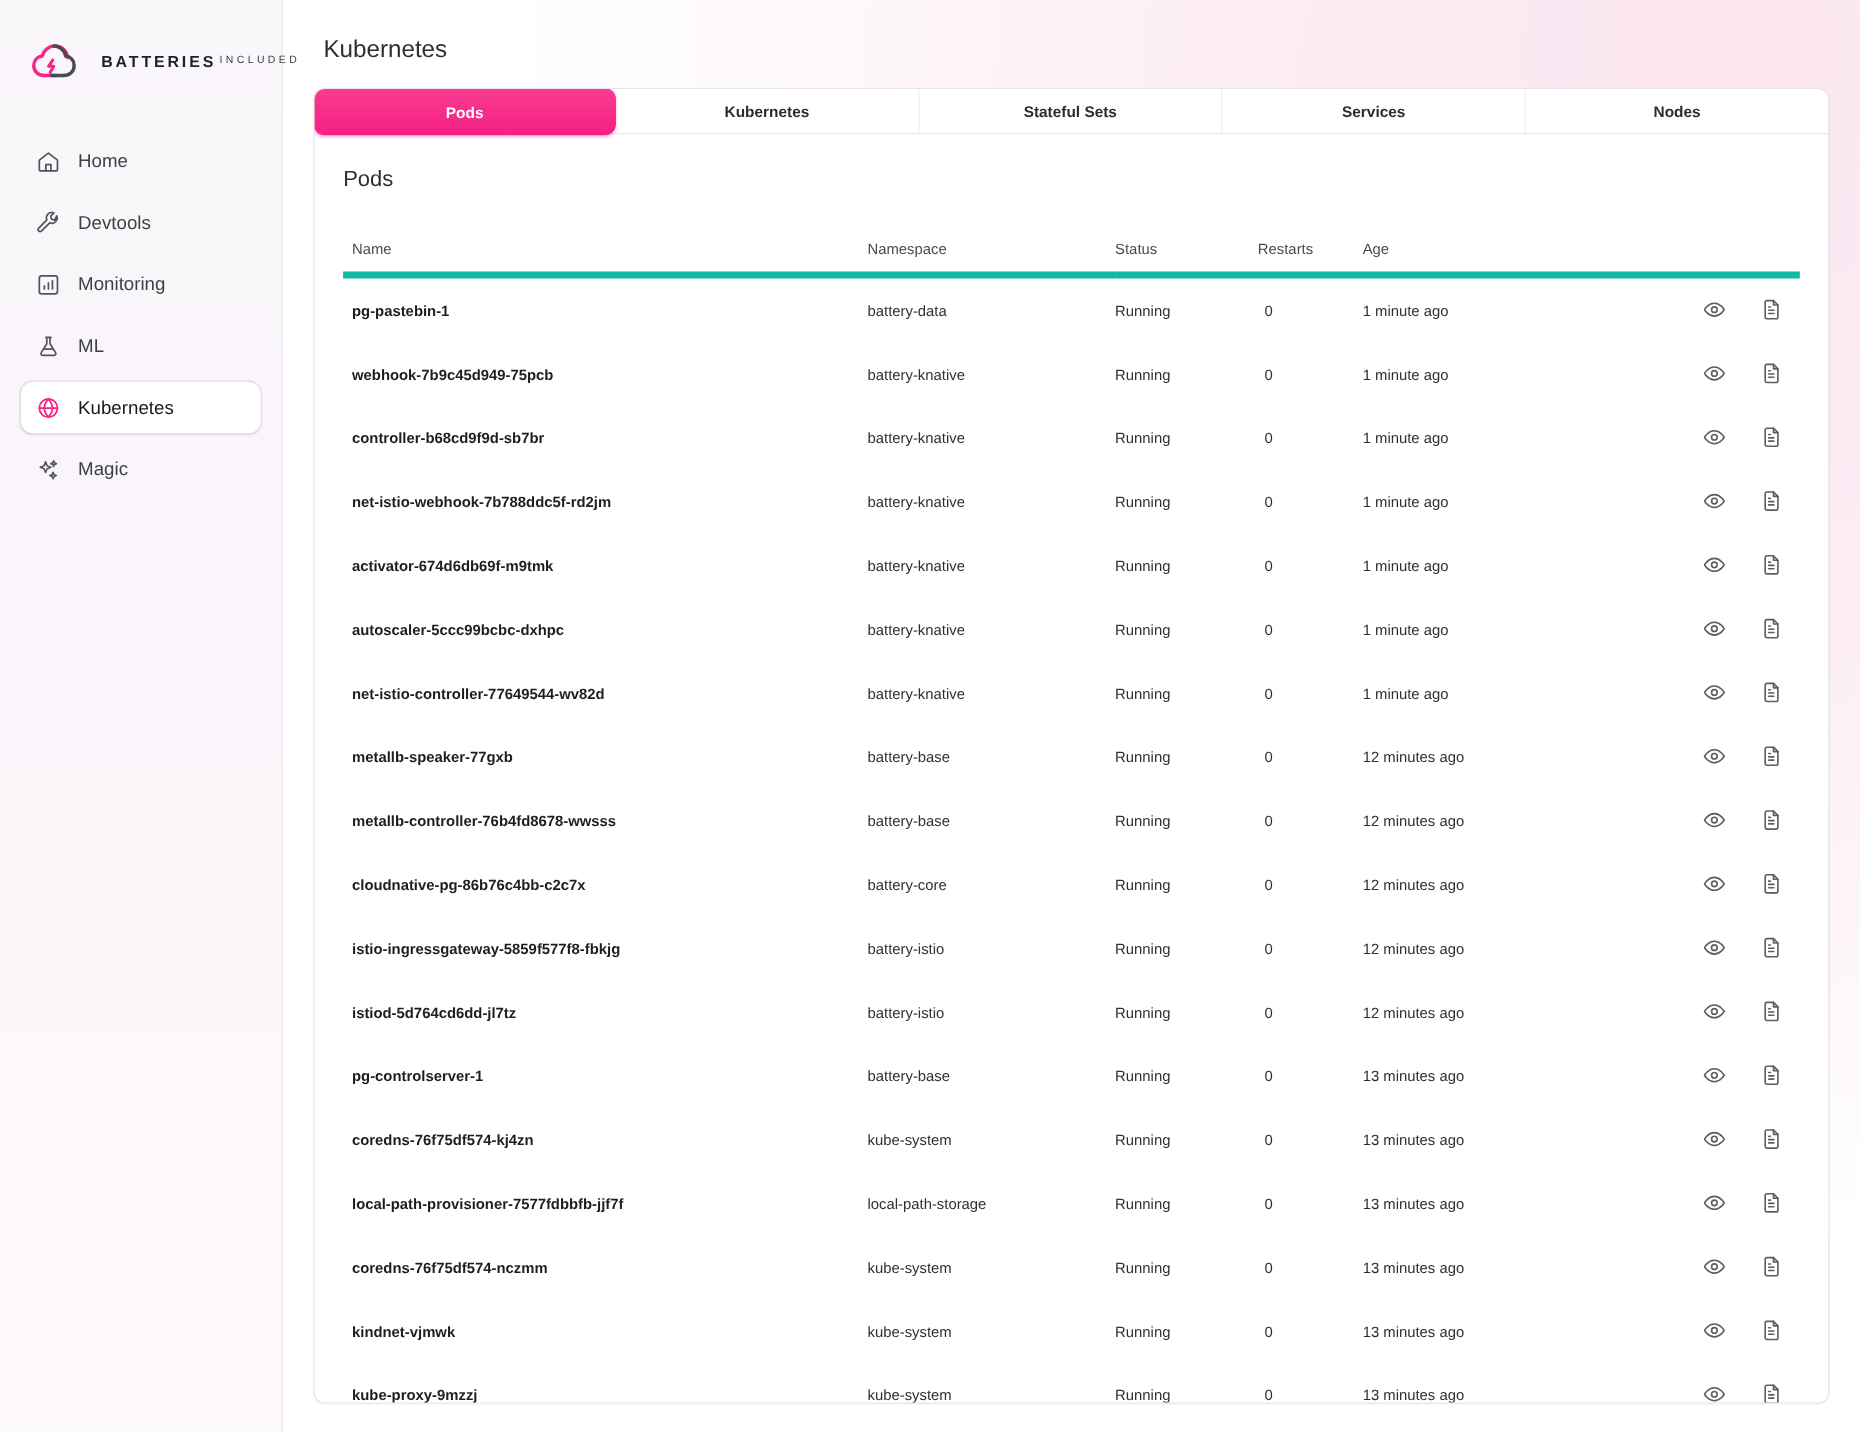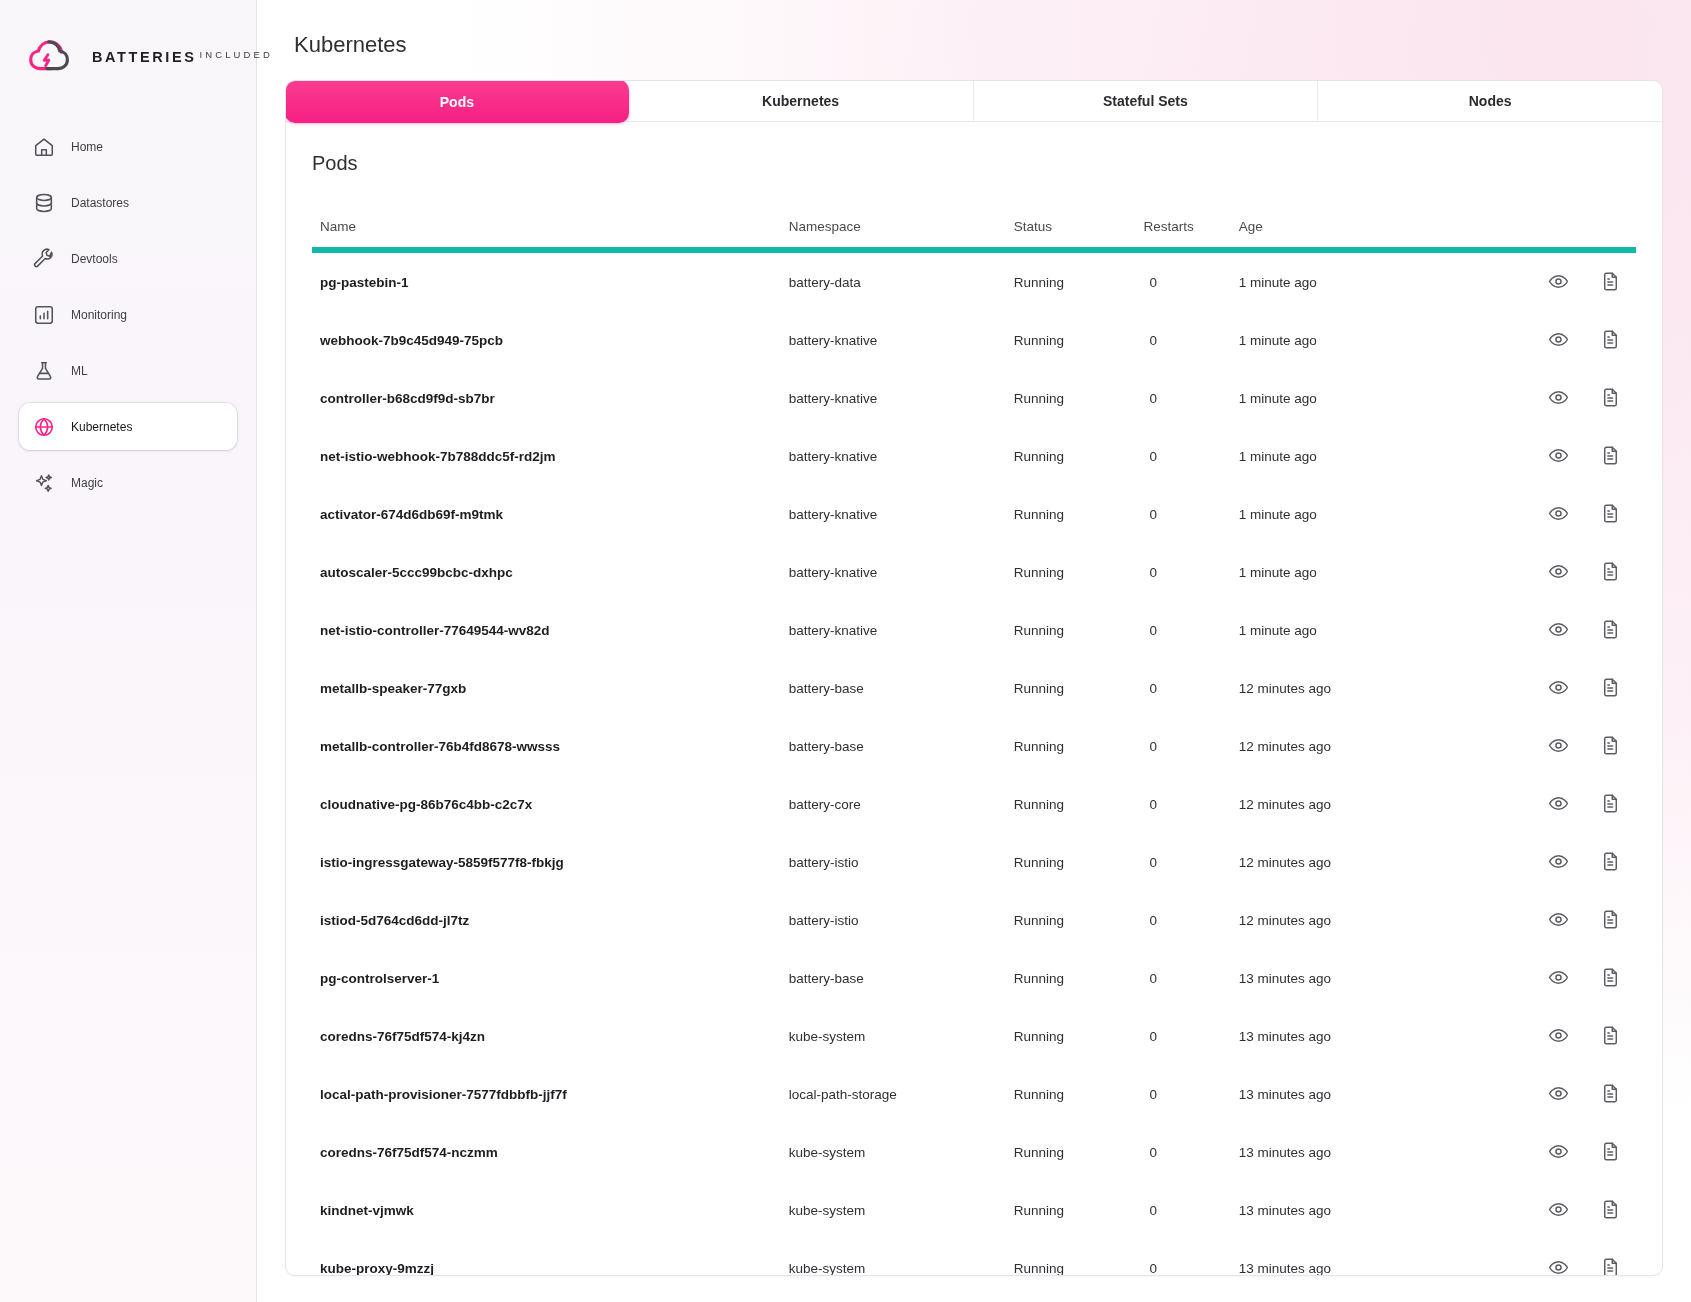--- a/index.html
+++ b/index.html
@@ -34,21 +34,21 @@
   }
   .brand-line2 {
     font-size: 9.5px; font-weight: 400; letter-spacing: 3.1px; color: #3c3d42;
   }
 
   .nav { margin-top: 46px; padding: 0 19px; display: flex; flex-direction: column; }
   .nav-item {
     display: flex; align-items: center; gap: 16px;
     height: 47px; padding: 0 14px;
     border-radius: 11px;
-    color: #3f4046; font-size: 12px; font-weight: 400;
+    color: #3f4046; font-size: 17px; font-weight: 400;
     cursor: pointer; margin-bottom: 9px;
   }
   .nav-item .ico { width: 22px; height: 22px; flex: 0 0 22px; display:block; }
   .nav-item.active {
     background: #ffffff;
     box-shadow: 0 1px 3px rgba(60,30,60,.10), 0 0 0 1px rgba(230,220,235,.9);
     color: #17181c; font-weight: 500;
   }
 
   
@@ -140,30 +140,20 @@
     <div class="nav-item">
       <span class="ico">
         <svg viewBox="0 0 24 24" width="22" height="22" fill="none" stroke="#53545b" stroke-width="1.7" stroke-linecap="round" stroke-linejoin="round">
           <path d="M3 10.5L12 3.5l9 7V20a1 1 0 0 1-1 1H4a1 1 0 0 1-1-1z"></path>
             <path d="M9.5 21v-6h5v6"></path>
         </svg>
       </span>
       <span>Home</span>
     </div>
 
-    <div class="nav-item">
-      <span class="ico">
-        <svg viewBox="0 0 24 24" width="22" height="22" fill="none" stroke="#53545b" stroke-width="1.7" stroke-linecap="round" stroke-linejoin="round">
-          <ellipse cx="12" cy="6" rx="8" ry="3.2"></ellipse>
-            <path d="M4 6v12c0 1.8 3.6 3.2 8 3.2s8-1.4 8-3.2V6"></path>
-          <path d="M4 12c0 1.8 3.6 3.2 8 3.2s8-1.4 8-3.2"></path>
-        </svg>
-      </span>
-      <span>Datastores</span>
-    </div>
 
     <div class="nav-item">
       <span class="ico">
         <svg viewBox="0 0 24 24" width="22" height="22" fill="none" stroke="#53545b" stroke-width="1.7" stroke-linecap="round" stroke-linejoin="round">
           <path d="M20.2 4.6a5.2 5.2 0 0 1-6.9 6.9L5 19.8a2 2 0 0 1-2.8-2.8l8.3-8.3a5.2 5.2 0 0 1 6.9-6.9l-3.1 3.1.9 3.1 3.1.9z"></path>
         </svg>
       </span>
       <span>Devtools</span>
     </div>
 
@@ -216,20 +206,21 @@
 <main class="main">
 
   <h1 class="page-title">Kubernetes</h1>
 
   <section class="panel">
 
     <div class="tabbar">
       <div class="tab active">Pods</div>
       <div class="tab">Kubernetes</div>
       <div class="tab">Stateful Sets</div>
+      <div class="tab">Services</div>
       <div class="tab">Nodes</div>
     </div>
 
     <div class="panel-body">
       <h2 class="panel-heading">Pods</h2>
 
       <table>
         <colgroup>
           <col class="c-name">
             <col class="c-ns">

